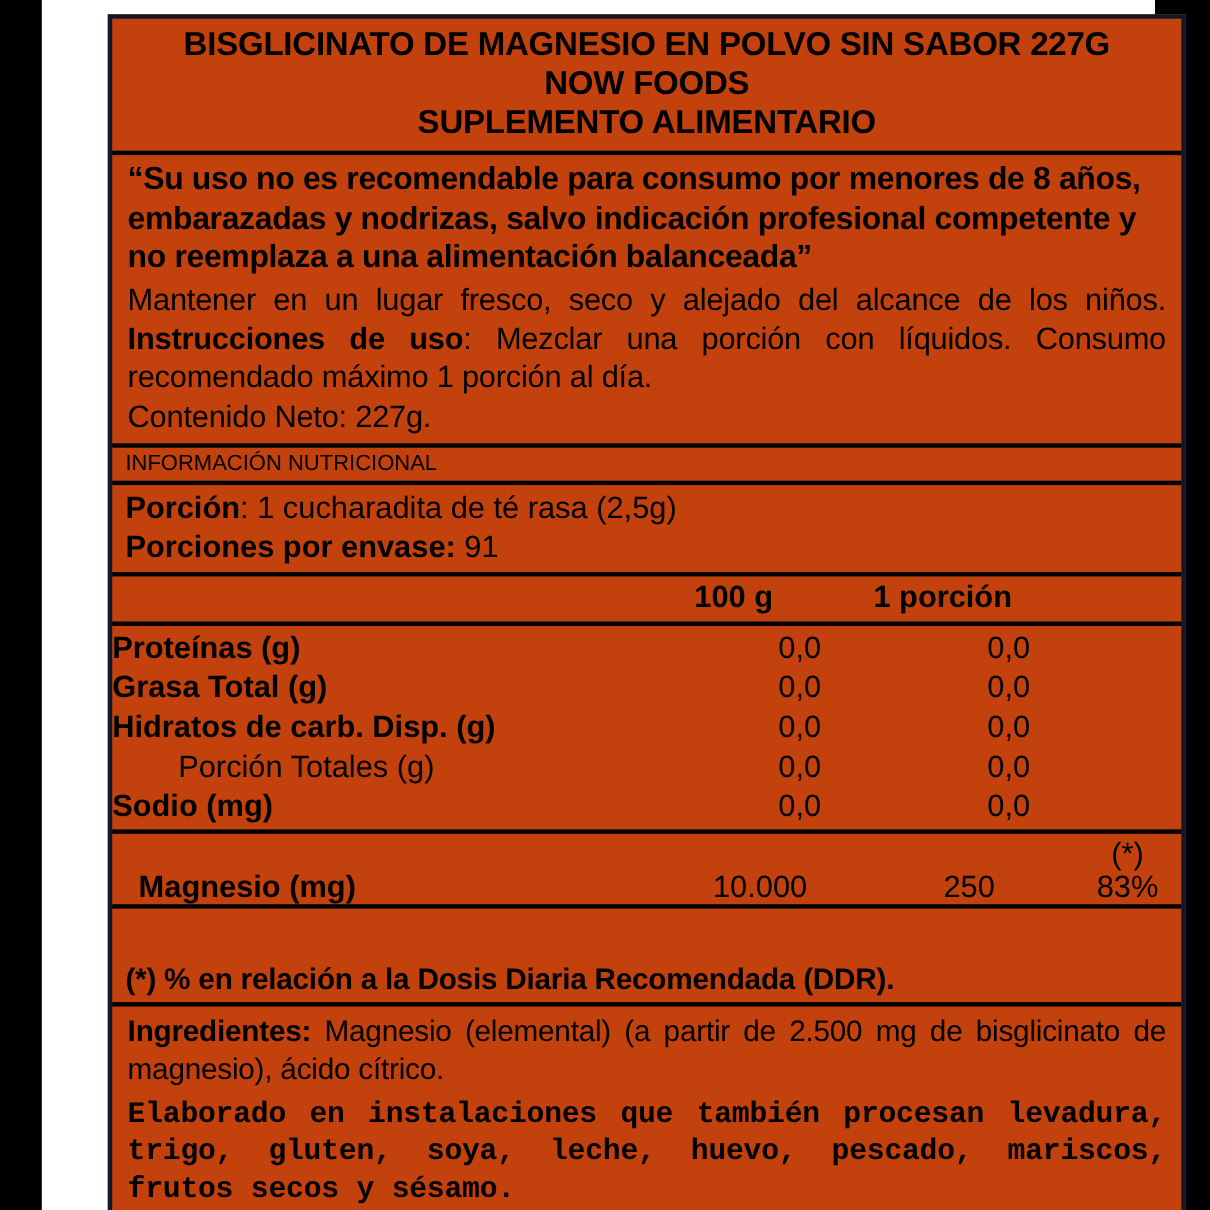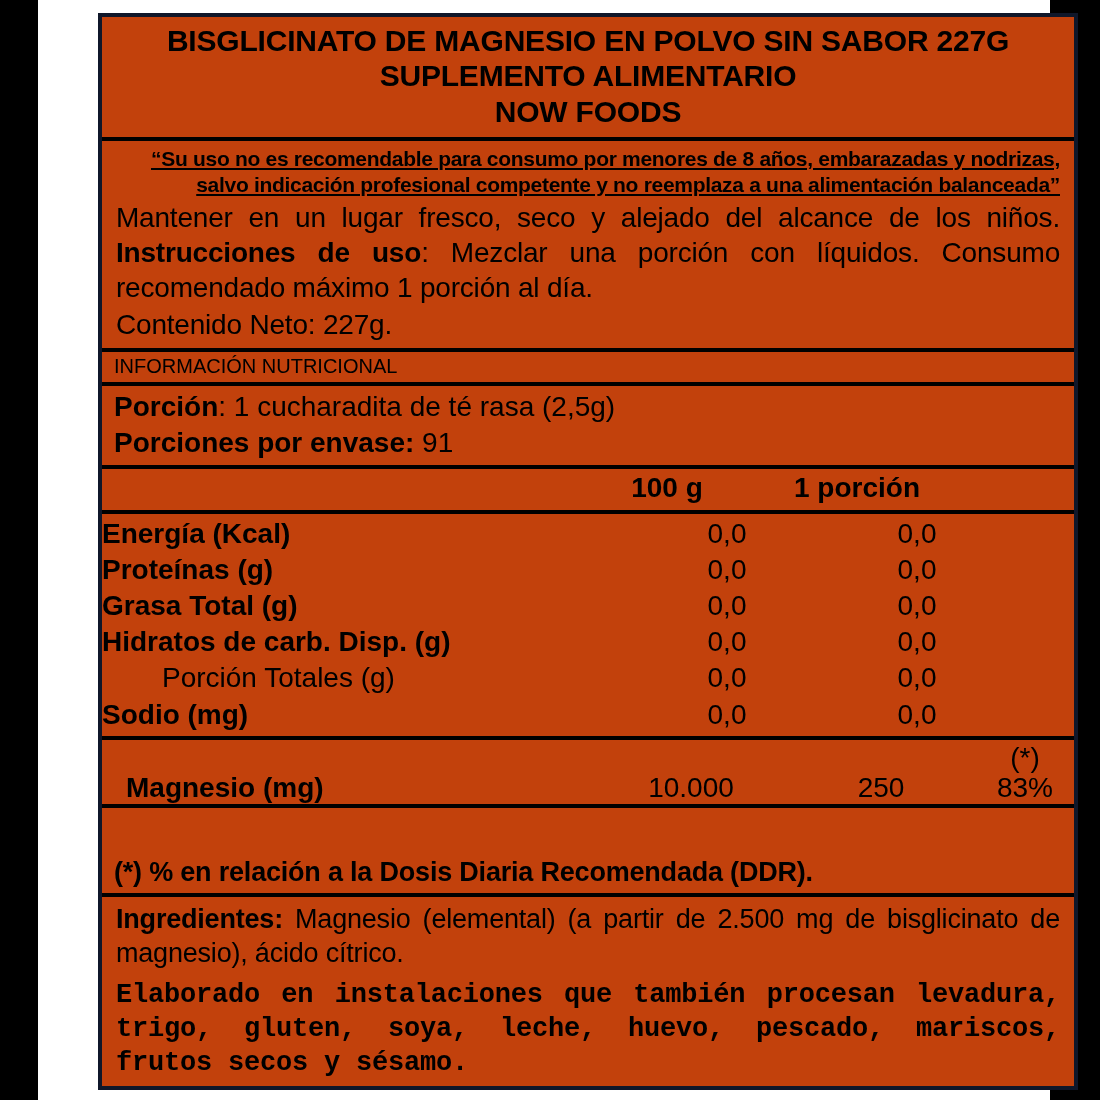--- a/index.html
+++ b/index.html
@@ -53,25 +53,24 @@
     letter-spacing: -0.2px;
     white-space: nowrap;
   }
 
   
   .usage-block {
     padding: 5px 14px 6px 14px;
   }
   .quote {
     font-weight: bold;
-    font-size: 21px;
+    font-size: 29px;
     line-height: 1.22;
-    text-align: right;
+    text-align: left;
     letter-spacing: -0.3px;
-    text-decoration: underline;
   }
   .storage {
     font-size: 28px;
     line-height: 1.24;
     text-align: justify;
     text-align-last: left;
     margin-top: 4px;
     letter-spacing: -0.2px;
   }
   .storage b { font-weight: bold; }
@@ -166,22 +165,22 @@
   }
 </style>
 </head>
 <body>
 
 <div class="page">
   <div class="label">
 
     <div class="sect title-block">
       <div class="title-line">BISGLICINATO DE MAGNESIO EN POLVO SIN SABOR 227G</div>
+      <div class="title-line">NOW FOODS</div>
       <div class="title-line">SUPLEMENTO ALIMENTARIO</div>
-      <div class="title-line">NOW FOODS</div>
     </div>
 
     <div class="sect usage-block">
       <div class="quote">“Su uso no es recomendable para consumo por menores de 8 años, embarazadas y nodrizas, salvo indicación profesional competente y no reemplaza a una alimentación balanceada”</div>
       <div class="storage"><span>Mantener en un lugar fresco, seco y alejado del alcance de los niños. </span><b>Instrucciones de uso</b><span>: Mezclar una porción con líquidos. Consumo recomendado máximo 1 porción al día.</span></div>
       <div class="neto"><b>Contenido Neto</b><span>: 227g.</span></div>
     </div>
 
     <div class="sect info-head">INFORMACIÓN NUTRICIONAL</div>
 
@@ -199,26 +198,20 @@
           <td class="c-por">1 porción</td>
           <td class="c-ddr"></td>
         </tr>
       </tbody>
         </table>
     </div>
 
     <div class="sect rows-sect">
       <table class="nut">
         <tbody id="nut-rows">
-            <tr class="r">
-              <td class="c-name">Energía (Kcal)</td>
-              <td class="c-100">0,0</td>
-              <td class="c-por">0,0</td>
-              <td class="c-ddr">&nbsp;</td>
-            </tr>
             <tr class="r">
               <td class="c-name">Proteínas (g)</td>
               <td class="c-100">0,0</td>
               <td class="c-por">0,0</td>
               <td class="c-ddr">&nbsp;</td>
             </tr>
             <tr class="r">
               <td class="c-name">Grasa Total (g)</td>
               <td class="c-100">0,0</td>
               <td class="c-por">0,0</td>

